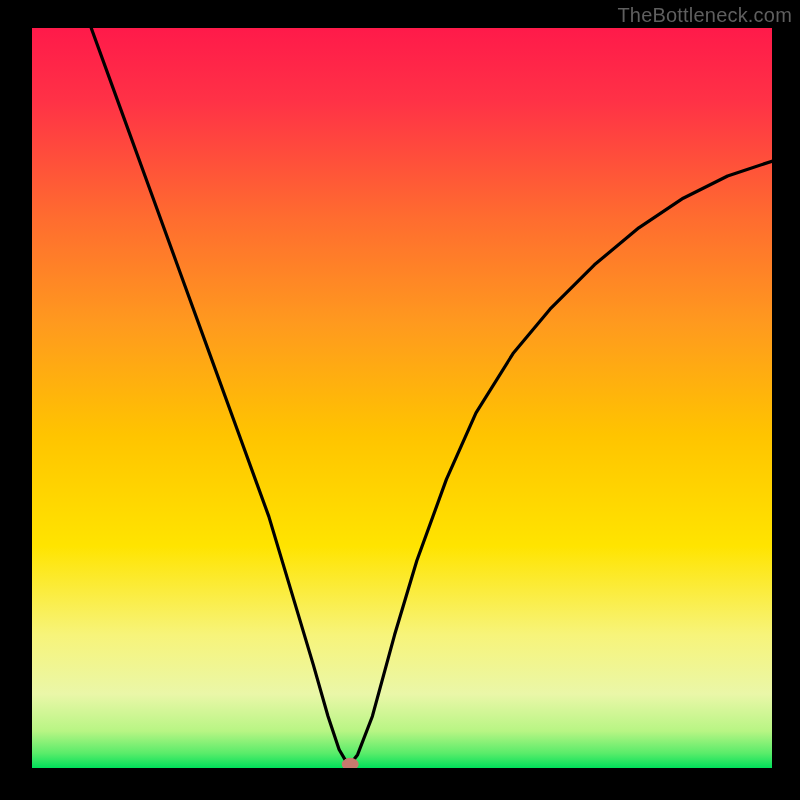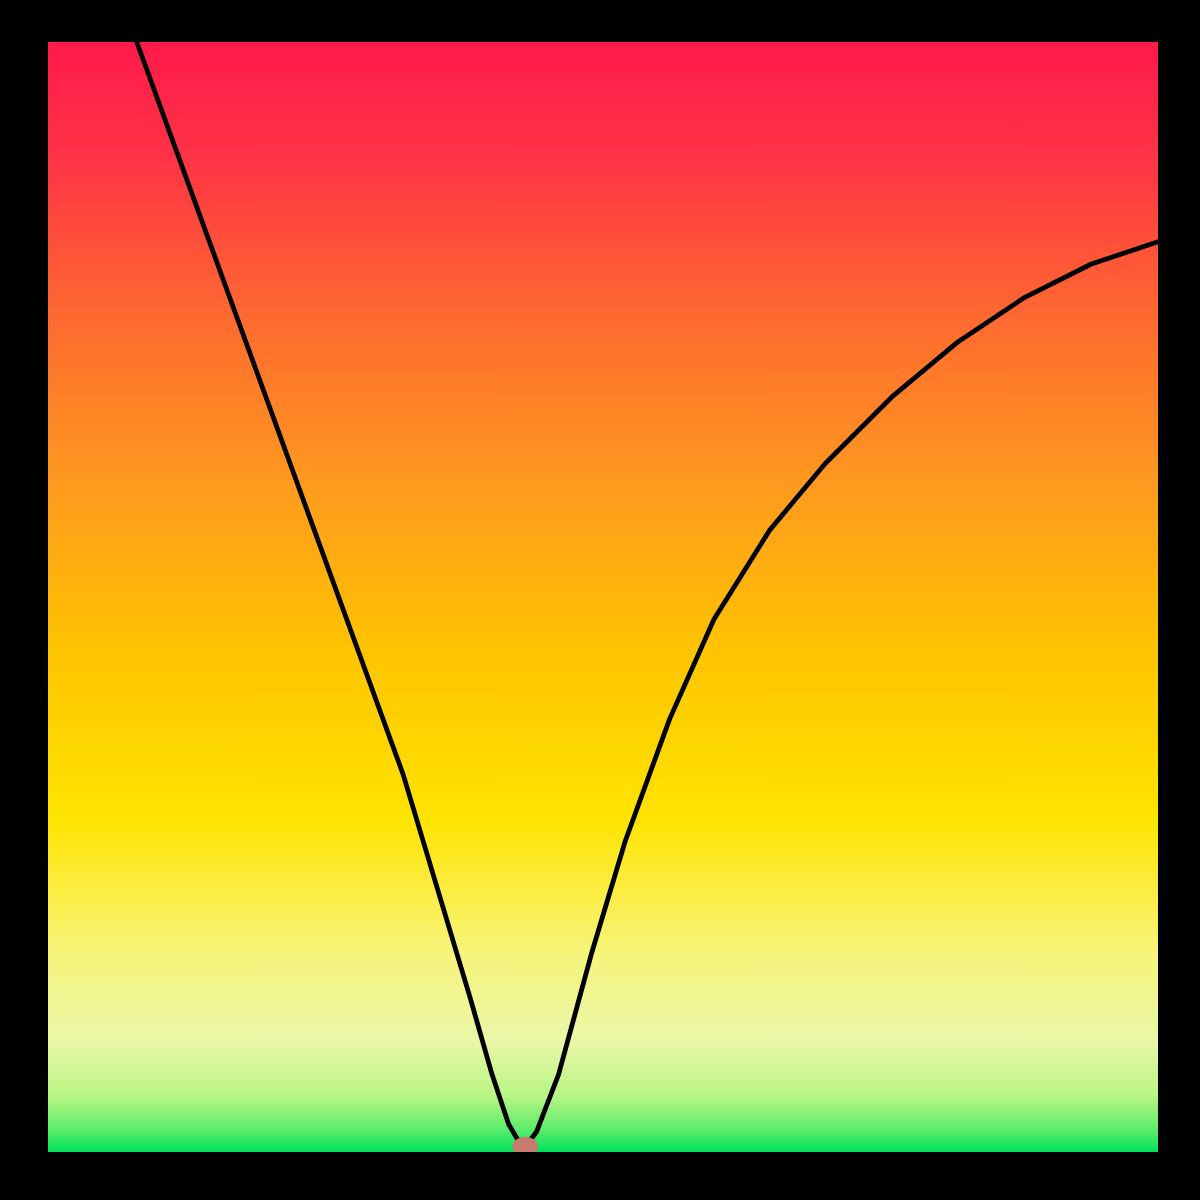--- a/index.html
+++ b/index.html
@@ -49,20 +49,21 @@
   .marker {
     fill: #c77a6e;
     stroke: #c77a6e;
   }
 </style>
 </head>
 <body>
 
 <div class="container">
 
+  <div class="watermark">TheBottleneck.com</div>
 
   <div class="plot-area">
     <svg class="chart" viewBox="0 0 740 740">
       <defs>
         <linearGradient id="bg-grad" x1="0" y1="0" x2="0" y2="1">
           <stop offset="0%" stop-color="#ff1a4a"></stop>
           <stop offset="10%" stop-color="#ff3246"></stop>
           <stop offset="25%" stop-color="#ff6a30"></stop>
           <stop offset="40%" stop-color="#ff9a1e"></stop>
           <stop offset="55%" stop-color="#ffc400"></stop>

